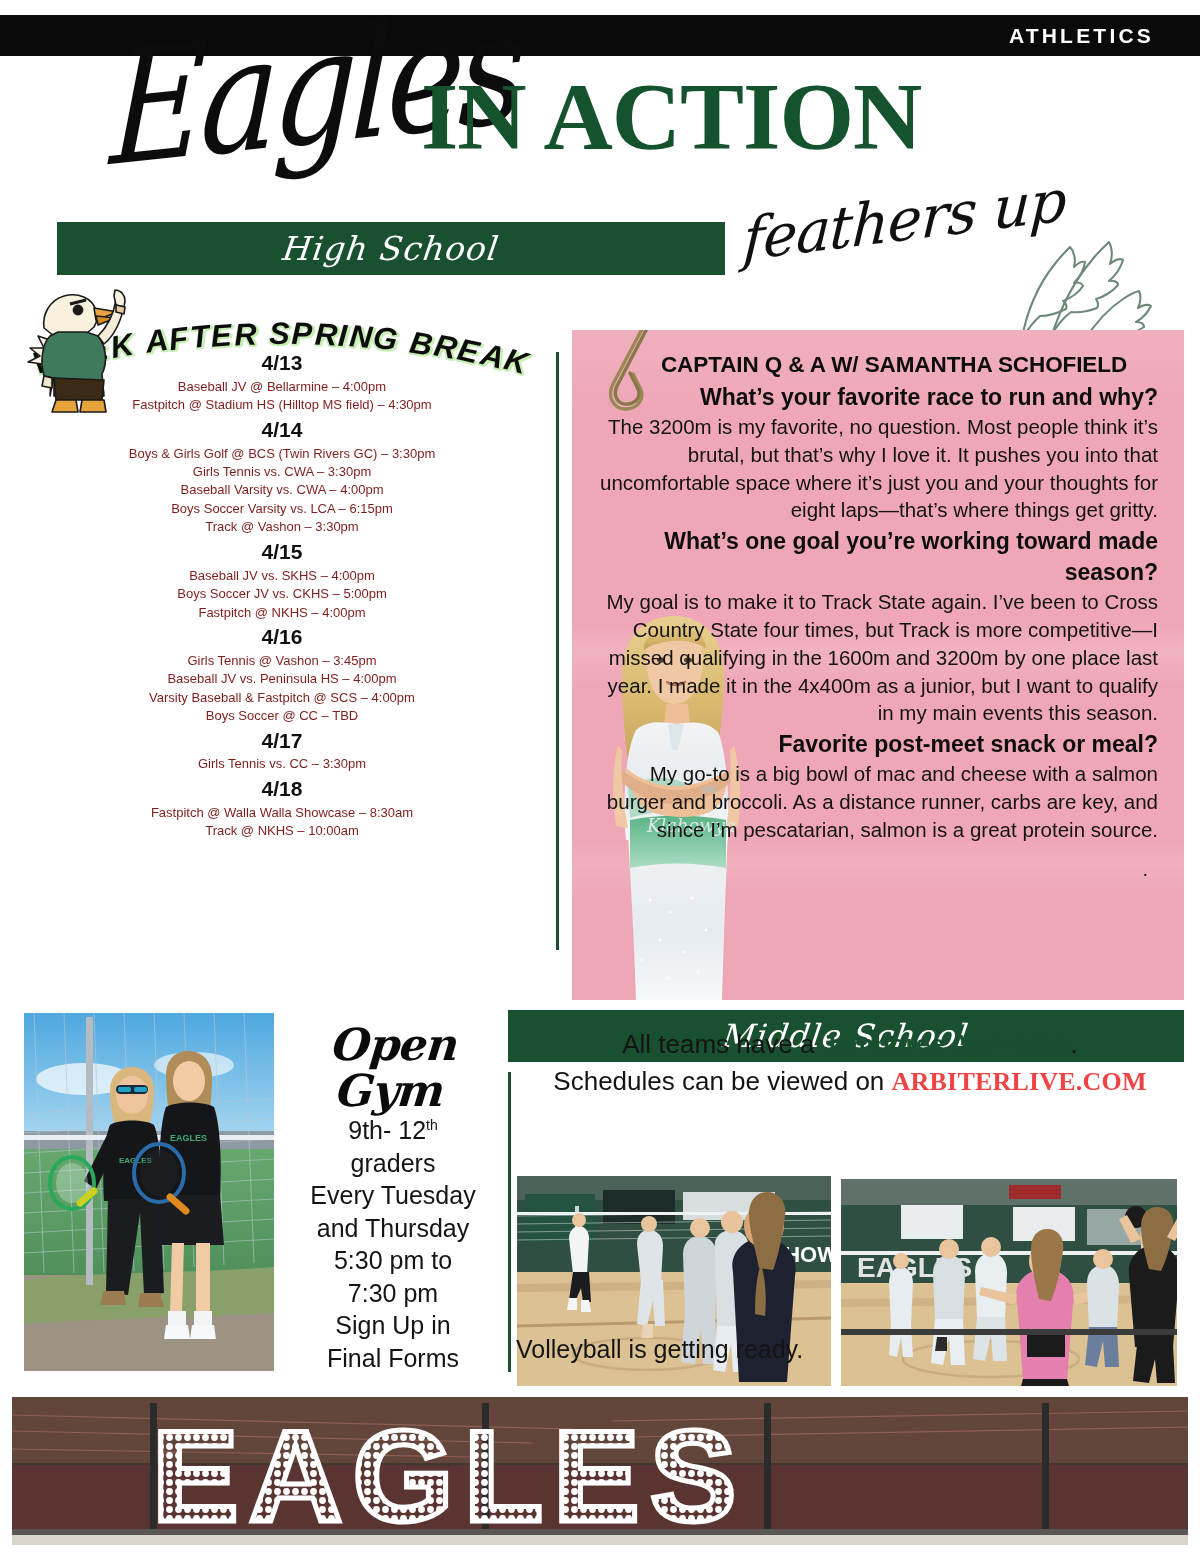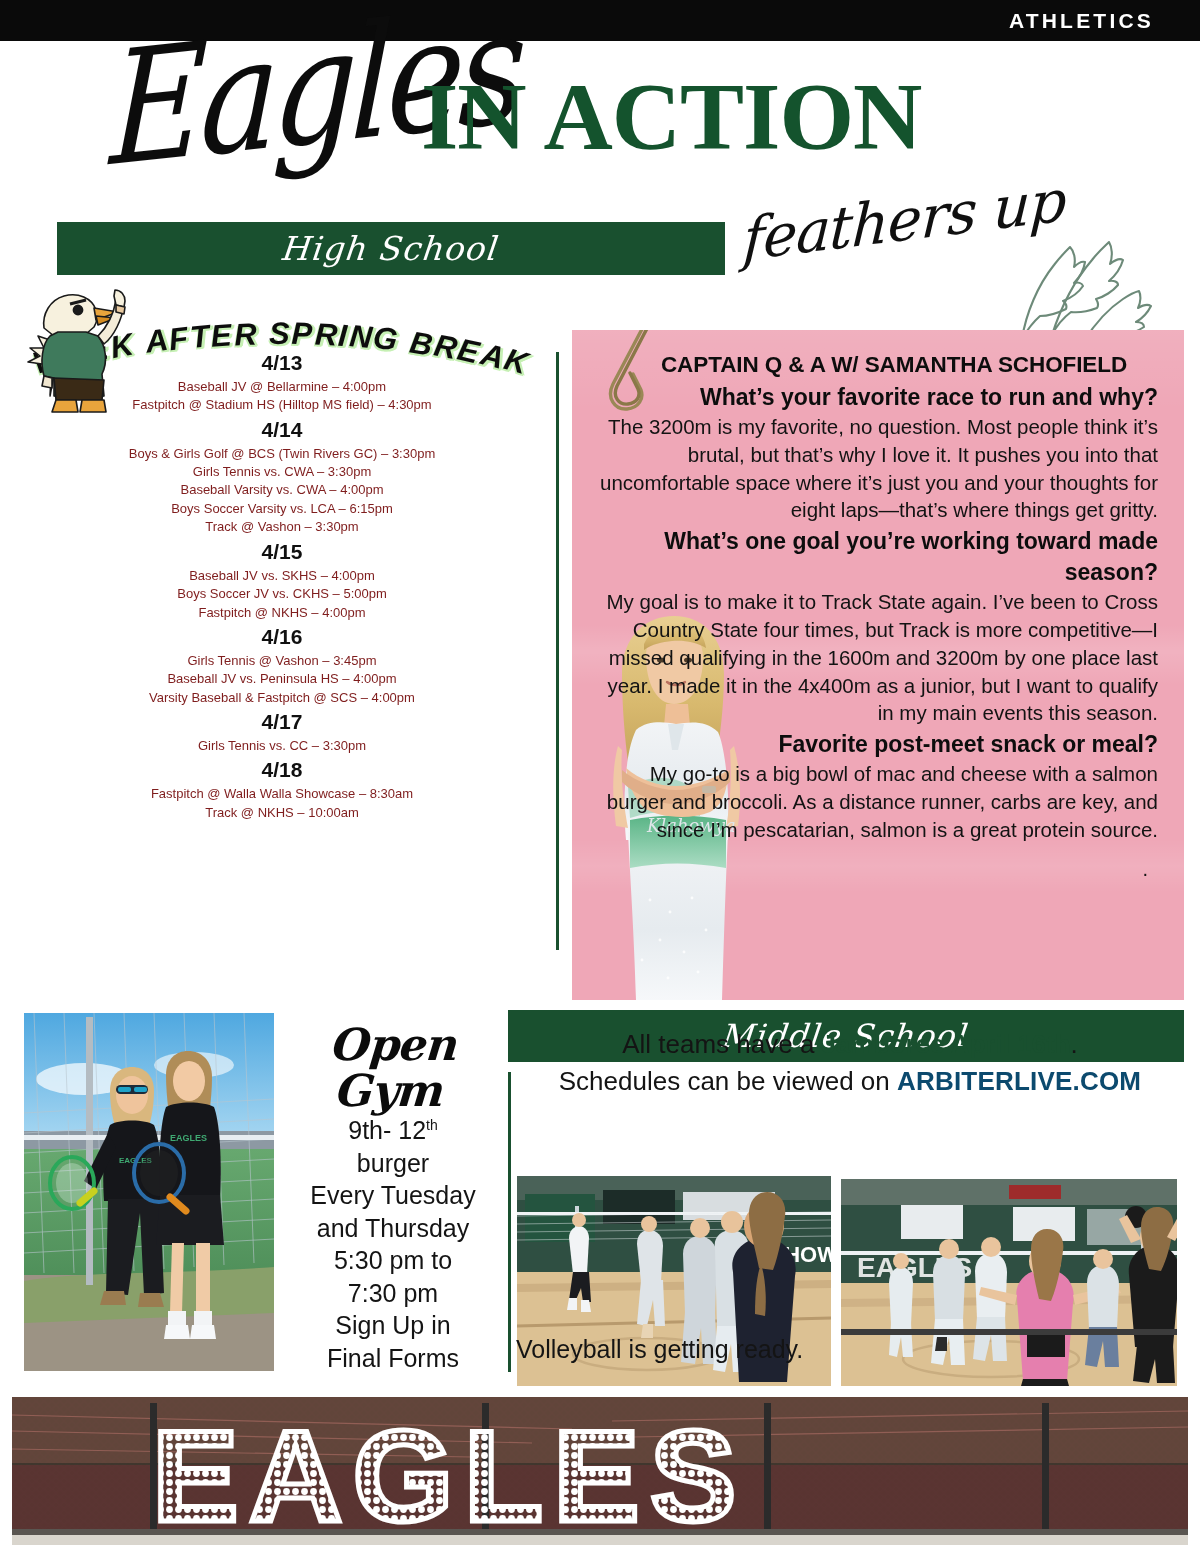--- a/index.html
+++ b/index.html
@@ -6,21 +6,21 @@
   html, body {
     width: 1200px; height: 1553px;
     background: #ffffff;
     font-family: "Liberation Sans", sans-serif;
     overflow: hidden;
   }
   .page { position: relative; width: 1200px; height: 1553px; background: #fff; }
 
   
   .topbar {
-    position: absolute; left: 0; top: 0; width: 1200px; height: 41px;
+    position: absolute; left: 0; top: 15px; width: 1200px; height: 41px;
     background: #0a0a0a;
     display: flex; align-items: center; justify-content: flex-end;
   }
   .topbar-label {
     color: #ffffff; font-size: 21px; font-weight: bold;
     letter-spacing: 3.2px; padding-right: 46px;
     font-family: "Liberation Sans", sans-serif;
   }
 
   
@@ -165,21 +165,21 @@
   }
   .ms-vline {
     position: absolute; left: 508px; top: 1072px; width: 3px; height: 300px; background: #19502f;
   }
   .ms-text { position: absolute; left: 516px; top: 1026px; width: 668px; text-align: center; }
   .ms-line {
     font-family: "Liberation Sans", sans-serif;
     font-size: 26px; color: #141414; line-height: 1.42;
   }
   .ms-line b.green { color: #19502f; font-weight: bold; }
-  .ms-line b.black { color: #0c4a6e; font-weight: bold; letter-spacing: 0.2px; }
+  .ms-line b.black { color: #ef4444; font-weight: bold; letter-spacing: 0.2px; font-family: Liberation Serif, serif; }
   .vb1 { position: absolute; left: 517px; top: 1176px; width: 314px; height: 210px; }
   .vb2 { position: absolute; left: 841px; top: 1179px; width: 336px; height: 207px; }
   .vb-caption {
     position: absolute; left: 516px; top: 1335px; width: 320px;
     font-family: "Liberation Sans", sans-serif;
     font-size: 25px; color: #141414;
   }
 
   
   .eagles-banner {
@@ -250,20 +250,21 @@
         <div class="sched-item">Boys Soccer Varsity vs. LCA – 6:15pm</div>
         <div class="sched-item">Track @ Vashon – 3:30pm</div>
         <div class="sched-date">4/15</div>
         <div class="sched-item">Baseball JV vs. SKHS – 4:00pm</div>
         <div class="sched-item">Boys Soccer JV vs. CKHS – 5:00pm</div>
         <div class="sched-item">Fastpitch @ NKHS – 4:00pm</div>
         <div class="sched-date">4/16</div>
         <div class="sched-item">Girls Tennis @ Vashon – 3:45pm</div>
         <div class="sched-item">Baseball JV vs. Peninsula HS – 4:00pm</div>
         <div class="sched-item">Varsity Baseball &amp; Fastpitch @ SCS – 4:00pm</div>
+        <div class="sched-item">Boys Soccer @ CC – TBD</div>
         <div class="sched-date">4/17</div>
         <div class="sched-item">Girls Tennis vs. CC – 3:30pm</div>
         <div class="sched-date">4/18</div>
         <div class="sched-item">Fastpitch @ Walla Walla Showcase – 8:30am</div>
         <div class="sched-item">Track @ NKHS – 10:00am</div>
       </div>
   </div>
 
   <svg class="mascot" viewBox="0 0 112 136">
     <g stroke="#1a1a1a" stroke-width="1.6" stroke-linejoin="round">
@@ -434,21 +435,21 @@
       <text x="146" y="128" font-family="Liberation Sans, sans-serif" font-size="9" fill="#3fa972" font-weight="bold">EAGLES</text>
     </g>
   </svg>
 
   <div class="opengym">
     <div class="opengym-title">Open Gym</div>
     <div class="opengym-line">
       <span>9th- 12</span><sup>th</sup>
     </div>
     <div id="opengym-lines">
-        <div class="opengym-line">burger</div>
+        <div class="opengym-line">graders</div>
         <div class="opengym-line">Every Tuesday</div>
         <div class="opengym-line">and Thursday</div>
         <div class="opengym-line">5:30 pm to</div>
         <div class="opengym-line">7:30 pm</div>
         <div class="opengym-line">Sign Up in</div>
         <div class="opengym-line">Final Forms</div>
       </div>
   </div>
 
   <div class="ms-banner">

